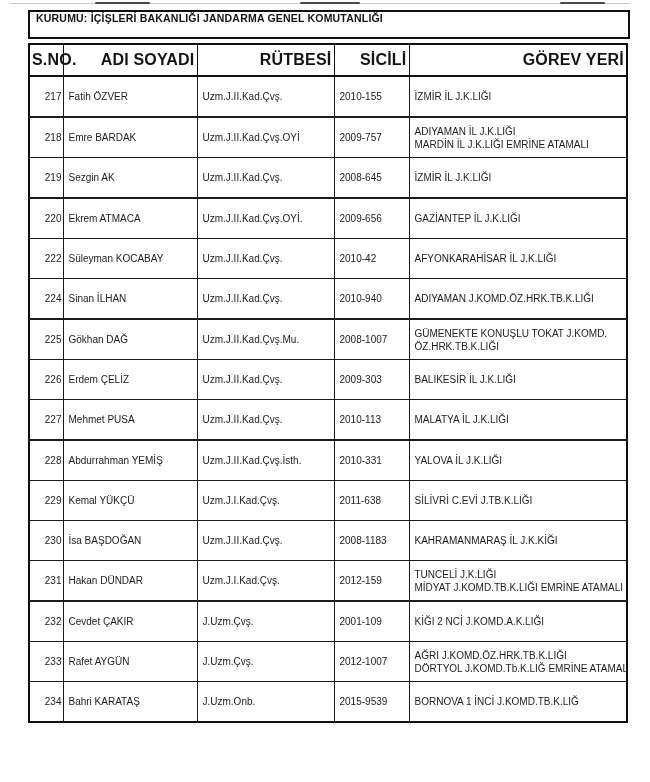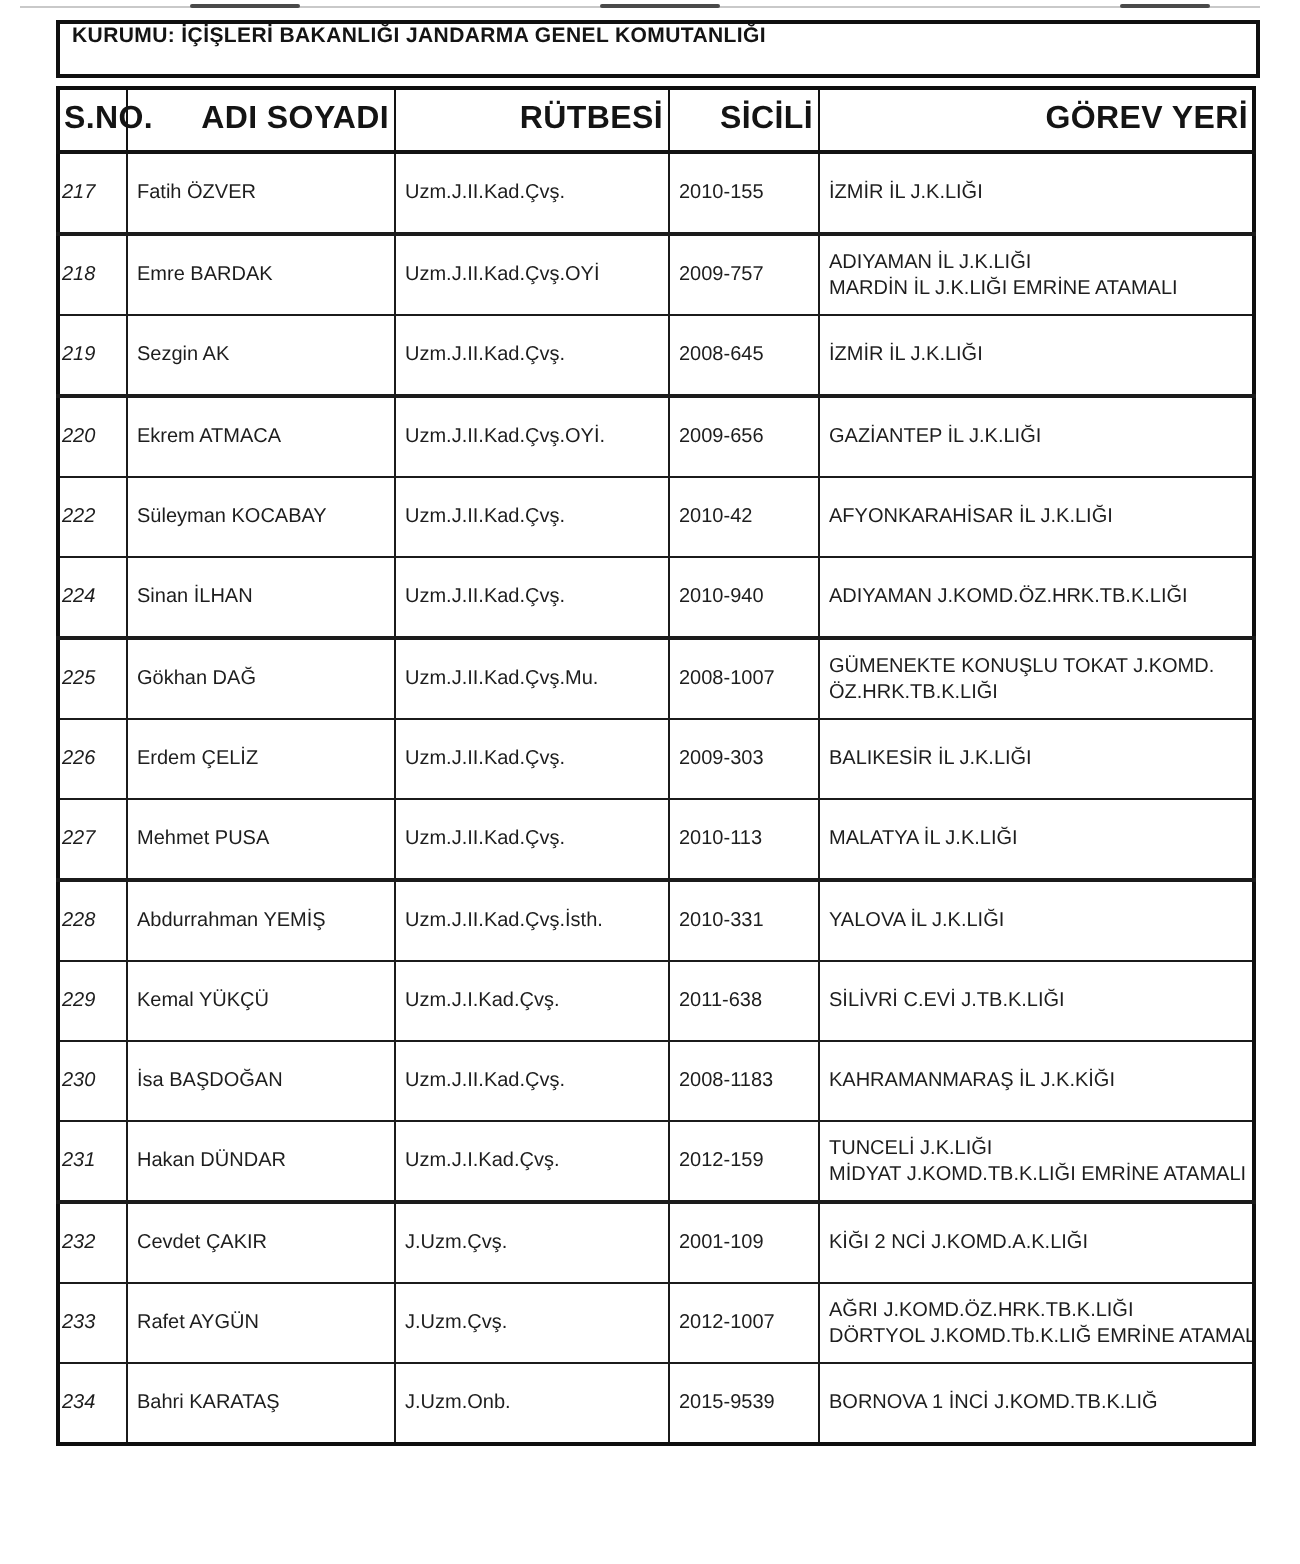--- a/index.html
+++ b/index.html
@@ -46,21 +46,21 @@
   table.personnel td{
     border:1.5px solid #1b1b1b;
     height:35px;
     font-size:10px;
     padding:2px 5px;
     vertical-align:middle;
     color:#1d1d1d;
     overflow:hidden;
     white-space:nowrap;
   }
-  table.personnel td.c-no{text-align:left;padding:2px 1px;font-style:italic;}
+  table.personnel td.c-no{text-align:right;padding:2px 1px;}
   table.personnel td .ln{line-height:13px;white-space:nowrap;}
 
   
   tbody tr:nth-child(2) td{border-top-width:2.2px;}
   tbody tr:nth-child(4) td{border-top-width:2.2px;}
   tbody tr:nth-child(7) td{border-top-width:2.2px;}
   tbody tr:nth-child(10) td{border-top-width:2.2px;}
   tbody tr:nth-child(14) td{border-top-width:2.2px;}
   tbody tr:nth-child(17) td{border-top-width:2.2px;}
 </style>

